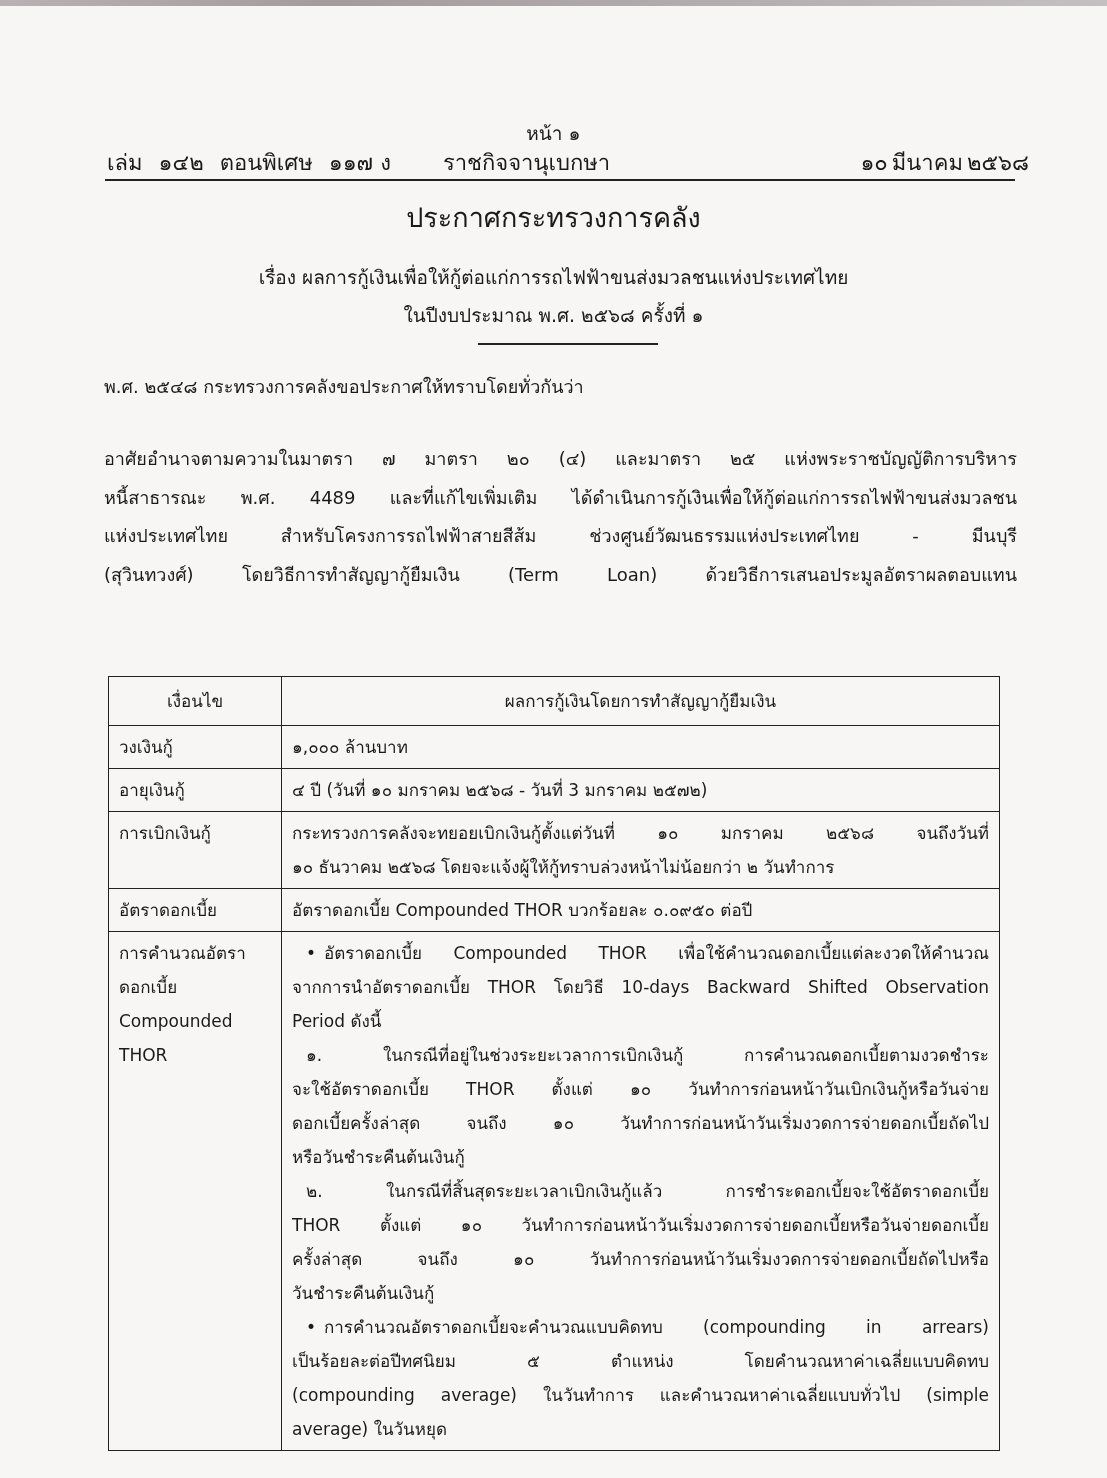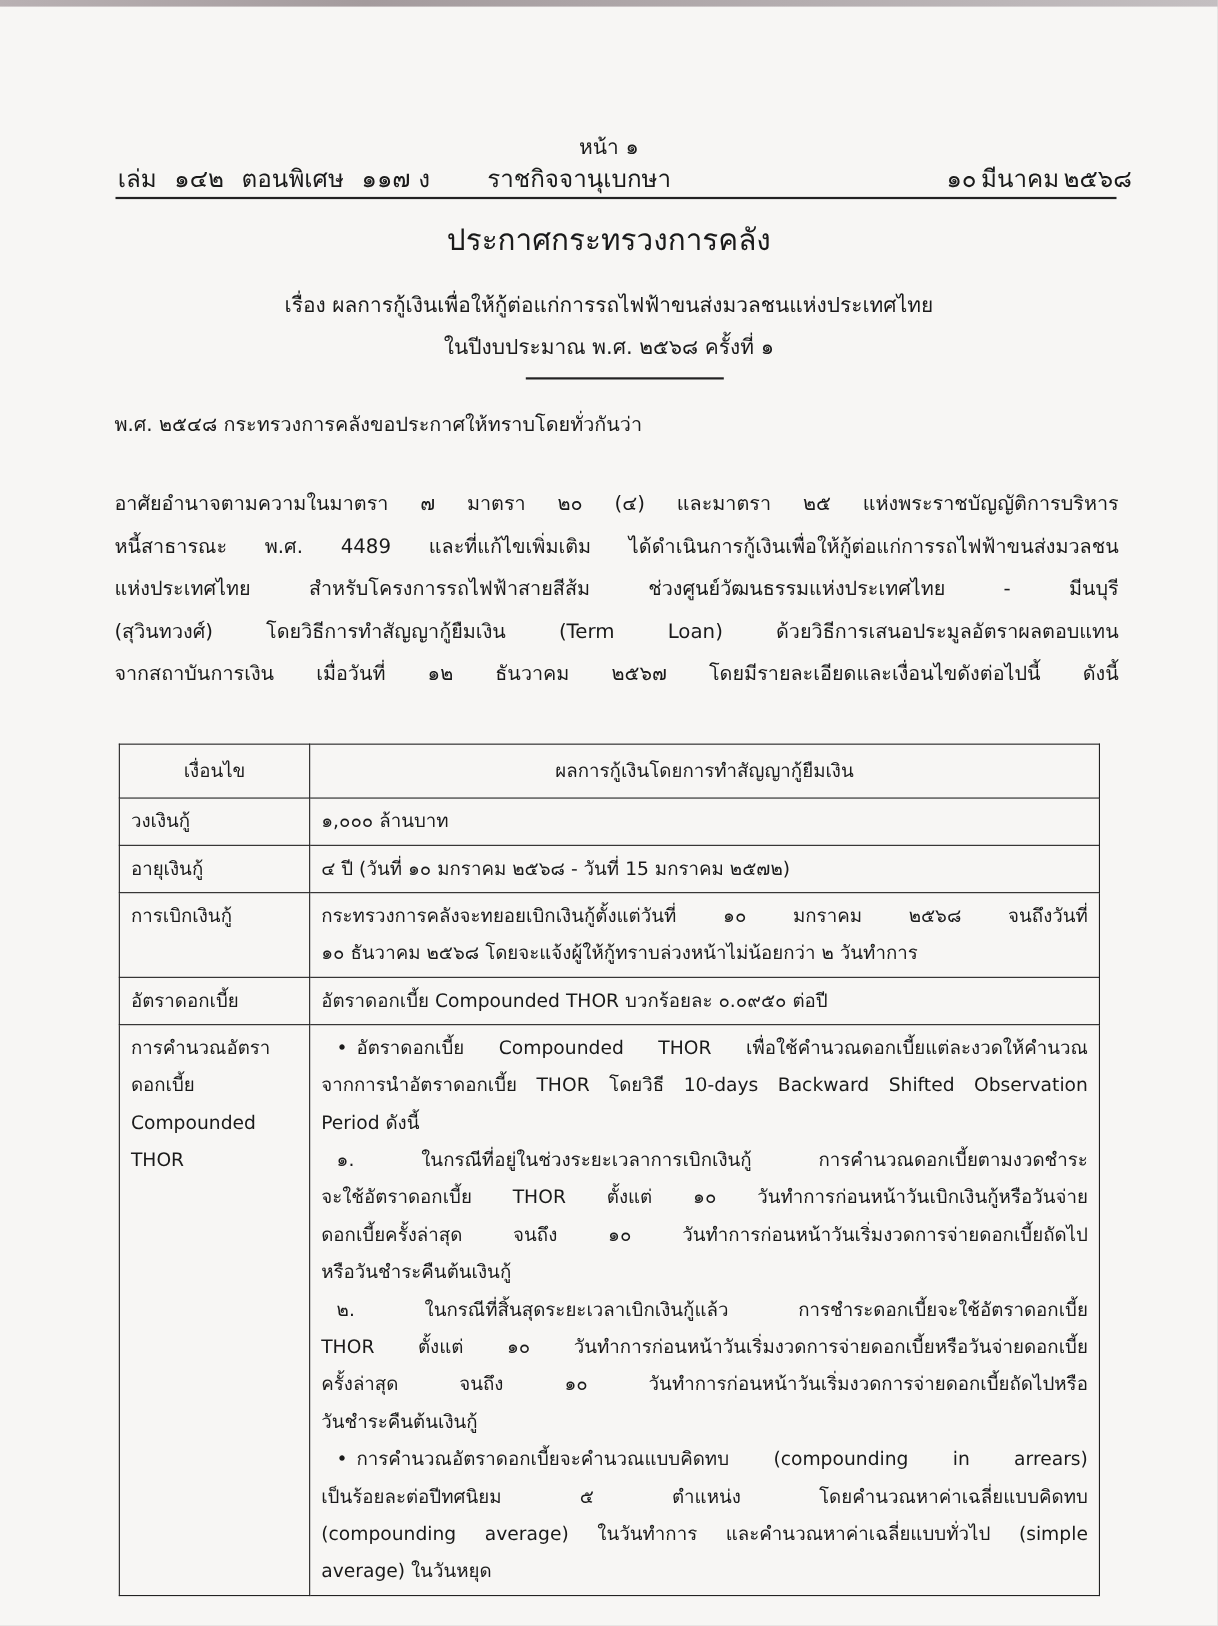--- a/index.html
+++ b/index.html
@@ -104,39 +104,38 @@
 
 <div class="para" style="top:368px;">
   <span class="line last">พ.ศ. ๒๕๔๘ กระทรวงการคลังขอประกาศให้ทราบโดยทั่วกันว่า</span>
 </div>
 
 <div class="para" style="top:440px;">
   <span class="line">อาศัยอำนาจตามความในมาตรา ๗ มาตรา ๒๐ (๔) และมาตรา ๒๕ แห่งพระราชบัญญัติการบริหาร</span>
   <span class="line">หนี้สาธารณะ พ.ศ. 4489 และที่แก้ไขเพิ่มเติม ได้ดำเนินการกู้เงินเพื่อให้กู้ต่อแก่การรถไฟฟ้าขนส่งมวลชน</span>
   <span class="line">แห่งประเทศไทย สำหรับโครงการรถไฟฟ้าสายสีส้ม ช่วงศูนย์วัฒนธรรมแห่งประเทศไทย - มีนบุรี</span>
   <span class="line">(สุวินทวงศ์) โดยวิธีการทำสัญญากู้ยืมเงิน (Term Loan) ด้วยวิธีการเสนอประมูลอัตราผลตอบแทน</span>
-  <span class="line">จากสถาบันการเงิน เมื่อวันที่ ๑๒ ธันวาคม ๒๕๖๗ โดยมีรายละเอียดและเงื่อนไขดังต่อไปนี้ ดังนี้</span>
 </div>
 
 <table class="cond">
   <tbody>
       <tr>
     <th>เงื่อนไข</th>
     <th>ผลการกู้เงินโดยการทำสัญญากู้ยืมเงิน</th>
   </tr>
   <tr>
     <td class="label">วงเงินกู้</td>
     <td class="value">
       <span class="ln">๑,๐๐๐ ล้านบาท</span>
     </td>
   </tr>
   <tr>
     <td class="label">อายุเงินกู้</td>
     <td class="value">
-      <span class="ln">๔ ปี (วันที่ ๑๐ มกราคม ๒๕๖๘ - วันที่ 15 มกราคม ๒๕๗๒)</span>
+      <span class="ln">๔ ปี (วันที่ ๑๐ มกราคม ๒๕๖๘ - วันที่ 3 มกราคม ๒๕๗๒)</span>
     </td>
   </tr>
   <tr>
     <td class="label">การเบิกเงินกู้</td>
     <td class="value">
       <span class="ln j">กระทรวงการคลังจะทยอยเบิกเงินกู้ตั้งแต่วันที่ ๑๐ มกราคม ๒๕๖๘ จนถึงวันที่</span>
       <span class="ln">๑๐ ธันวาคม ๒๕๖๘ โดยจะแจ้งผู้ให้กู้ทราบล่วงหน้าไม่น้อยกว่า ๒ วันทำการ</span>
     </td>
   </tr>
   <tr>

